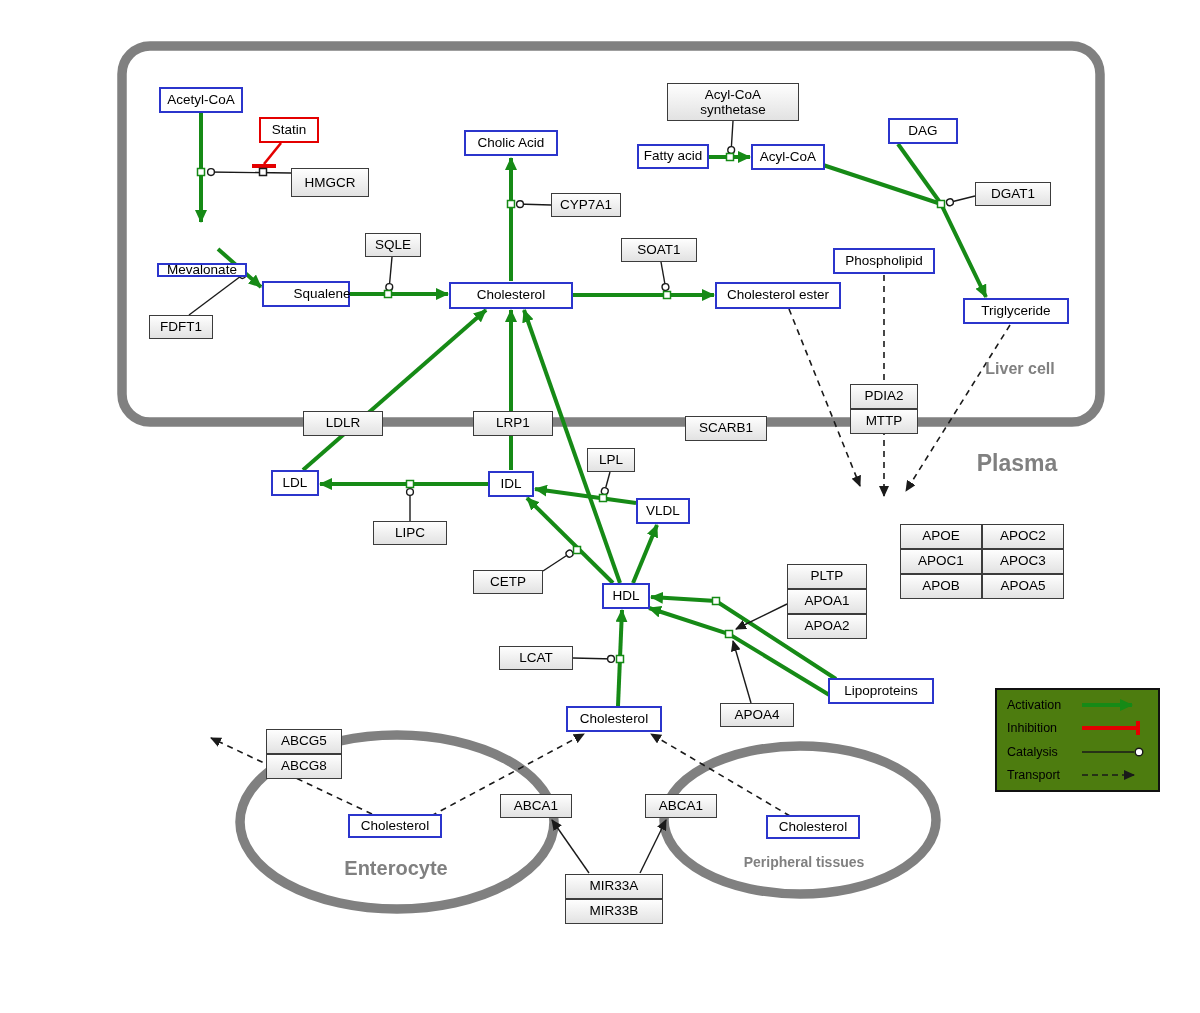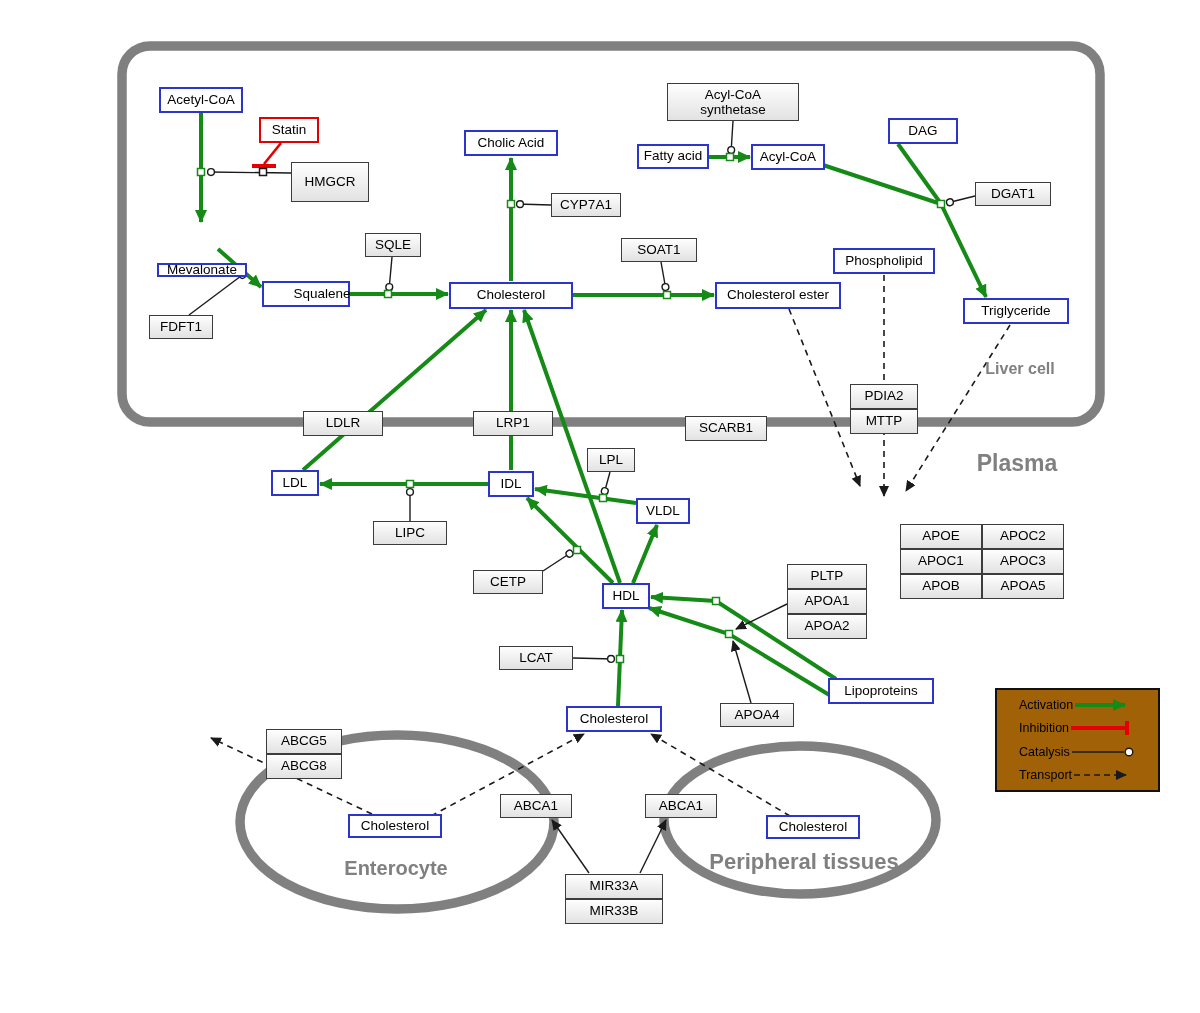--- a/index.html
+++ b/index.html
@@ -7,22 +7,22 @@
          font-family:"Liberation Sans",sans-serif;overflow:hidden;}
   #edge-layer{position:absolute;left:0;top:0;z-index:0;}
   .node{position:absolute;display:flex;align-items:center;justify-content:center;
         text-align:center;font-size:13.5px;line-height:1.12;color:#000;background:#fff;
         box-sizing:border-box;white-space:pre-line;z-index:2;}
   .metabolite{border:2px solid #2b35cc;}
   .gene{border:1px solid #3c3c3c;background:linear-gradient(180deg,#fefefe 0%,#e2e2e2 100%);}
   .inhibitor{border:2px solid #e40000;}
   .comp-label{position:absolute;transform:translate(-50%,-50%);color:#808080;
               font-weight:bold;z-index:1;white-space:nowrap;}
-  #legend{position:absolute;border:2px solid #111;background:#a16207;box-sizing:border-box;
-          padding:7px 22px;display:flex;flex-direction:column;justify-content:space-between;z-index:2;}
+  #legend{position:absolute;border:2px solid #111;background:#4d7c0f;box-sizing:border-box;
+          padding:7px 10px;display:flex;flex-direction:column;justify-content:space-between;z-index:2;}
   .legend-row{display:flex;align-items:center;justify-content:space-between;font-size:12.5px;color:#000;}
 </style>
 </head>
 <body>
 
 <div id="stage">
   <svg id="edge-layer" width="1200" height="1013">
     <defs>
       <marker id="m-arrow-green" markerUnits="userSpaceOnUse" markerWidth="14" markerHeight="12" refX="12" refY="6" orient="auto">
         <path d="M0,0 L13,6 L0,12 Z" fill="#168A16"></path>
@@ -89,24 +89,24 @@
       <rect x="599.5" y="494.5" width="7" height="7" fill="#fff" stroke="#168A16" stroke-width="1.5"></rect>
       <rect x="573.5" y="546.5" width="7" height="7" fill="#fff" stroke="#168A16" stroke-width="1.5"></rect>
       <rect x="616.5" y="655.5" width="7" height="7" fill="#fff" stroke="#168A16" stroke-width="1.5"></rect>
       <rect x="712.5" y="597.5" width="7" height="7" fill="#fff" stroke="#168A16" stroke-width="1.5"></rect>
       <rect x="725.5" y="630.5" width="7" height="7" fill="#fff" stroke="#168A16" stroke-width="1.5"></rect>
       <rect x="259.5" y="168.5" width="7" height="7" fill="#fff" stroke="#1a1a1a" stroke-width="1.5"></rect>
     </svg>
 <div class="comp-label" style="left: 1020px; top: 369px; font-size: 16px;">Liver cell</div>
     <div class="comp-label" style="left: 1017px; top: 463px; font-size: 23px;">Plasma</div>
     <div class="comp-label" style="left: 396px; top: 868px; font-size: 20px;">Enterocyte</div>
-    <div class="comp-label" style="left: 804px; top: 862px; font-size: 22px;">Peripheral tissues</div>
+    <div class="comp-label" style="left: 804px; top: 862px; font-size: 14px;">Peripheral tissues</div>
     <div class="node metabolite" style="left: 159px; top: 87px; width: 84px; height: 26px;">Acetyl-CoA</div>
     <div class="node inhibitor" style="left: 259px; top: 117px; width: 60px; height: 26px;">Statin</div>
-    <div class="node gene" style="left: 291px; top: 162px; width: 78px; height: 40px;">HMGCR</div>
+    <div class="node gene" style="left: 291px; top: 168px; width: 78px; height: 29px;">HMGCR</div>
     <div class="node metabolite" style="left: 157px; top: 223px; width: 90px; height: 14px; margin-top: 40px;">Mevalonate</div>
     <div class="node gene" style="left: 149px; top: 315px; width: 64px; height: 24px;">FDFT1</div>
     <div class="node metabolite" style="left: 262px; top: 281px; width: 88px; height: 26px; padding-left: 32px;">Squalene</div>
     <div class="node gene" style="left: 365px; top: 233px; width: 56px; height: 24px;">SQLE</div>
     <div class="node metabolite" style="left: 464px; top: 130px; width: 94px; height: 26px;">Cholic Acid</div>
     <div class="node gene" style="left: 551px; top: 193px; width: 70px; height: 24px;">CYP7A1</div>
     <div class="node metabolite" style="left: 449px; top: 281.5px; width: 124px; height: 27px;">Cholesterol</div>
     <div class="node gene" style="left: 621px; top: 238px; width: 76px; height: 24px;">SOAT1</div>
     <div class="node metabolite" style="left: 715px; top: 281.5px; width: 126px; height: 27px;">Cholesterol ester</div>
     <div class="node gene" style="left: 667px; top: 83px; width: 132px; height: 38px;">Acyl-CoA

